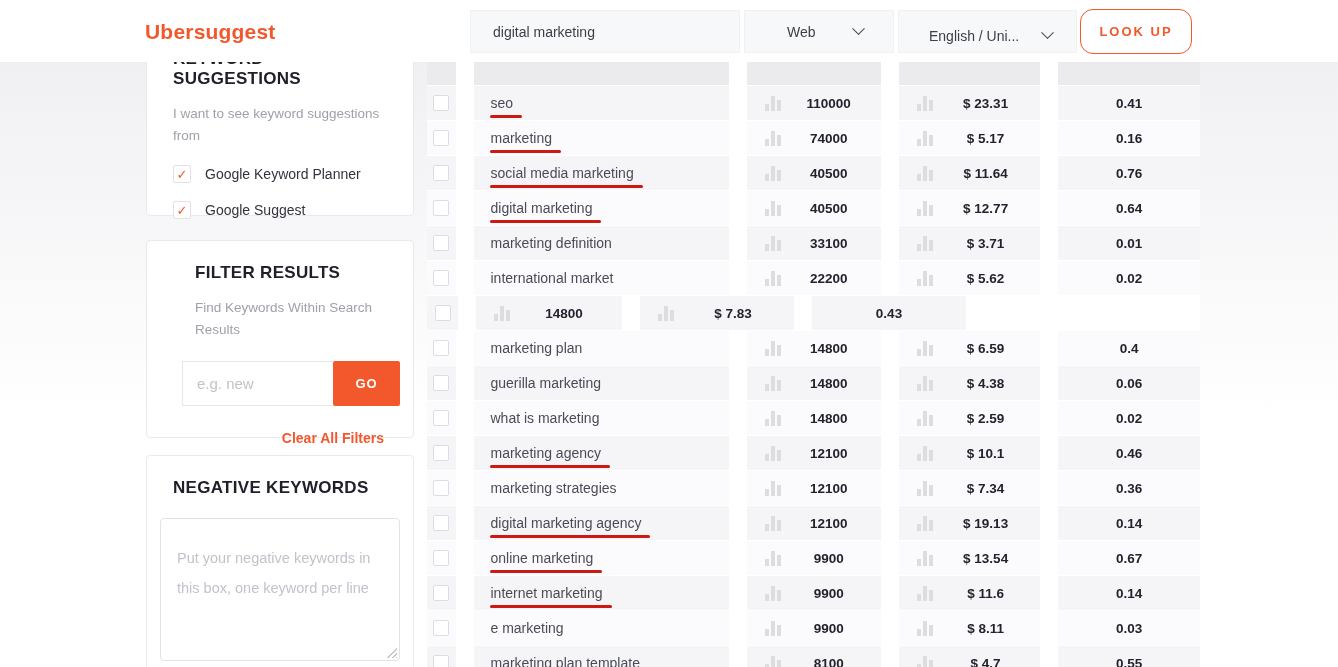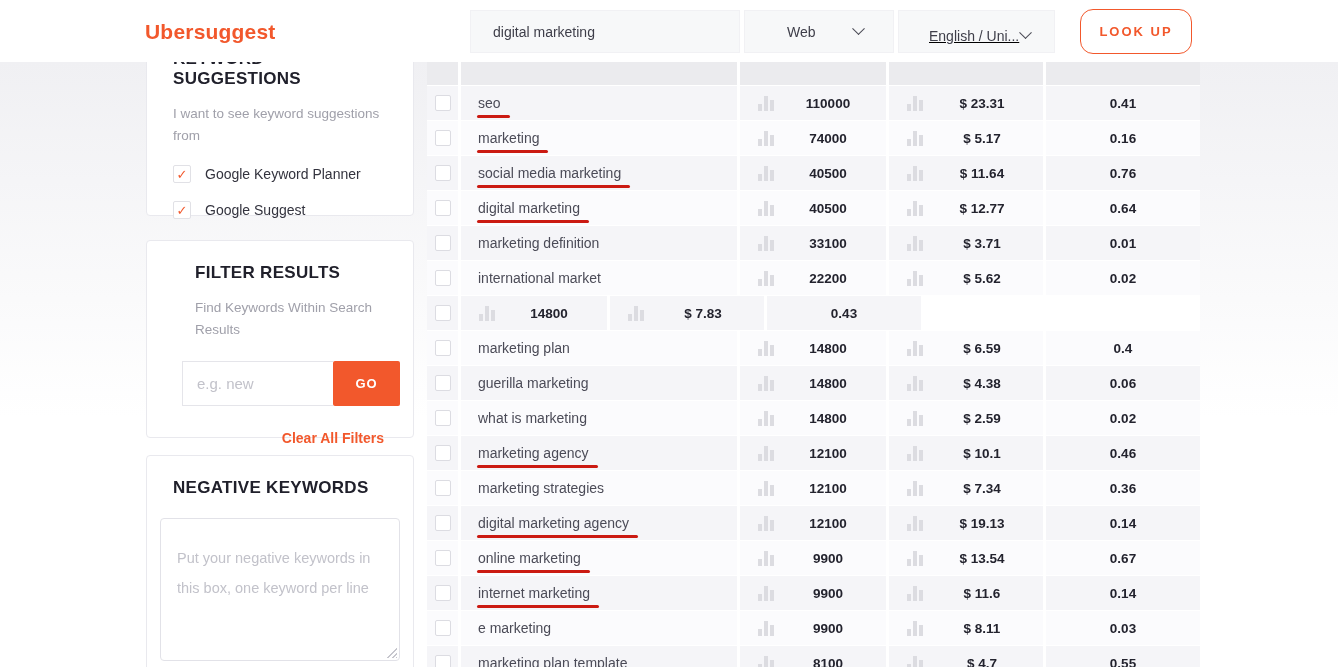--- a/index.html
+++ b/index.html
@@ -20,21 +20,21 @@
   .topbar { position:absolute; top:0; left:0; width:100%; height:62px; background:#fff; z-index:30; }
   .logo { position:absolute; left:145px; top:20px; font-size:21px; font-weight:800;
     color:var(--accent); letter-spacing:0.2px; cursor:pointer; }
   .searchbox { position:absolute; left:470px; top:10px; width:270px; height:43px;
     background:#f7f8f9; border:1px solid #f1f1f4; box-sizing:border-box; }
   .searchbox input { width:100%; height:100%; background:transparent; border:none; outline:none;
     padding-left:22px; font-size:14px; color:#3e3e49; font-family:inherit; box-sizing:border-box; }
   .sel { position:absolute; top:10px; height:43px; background:#f7f8f9; border:1px solid #f1f1f4;
     box-sizing:border-box; display:flex; align-items:center; justify-content:space-between; cursor:pointer; }
   .sel-web  { left:744px; width:150px; padding:0 30px 0 42px; }
-  .sel-lang { left:898px; width:157px; padding:8px 24px 0 30px;text-decoration:underline; }
+  .sel-lang { left:898px; width:179px; padding:8px 24px 0 30px; }
   .sel .sel-label { font-size:14px; color:#3e3e49; white-space:nowrap; }
   .chev { width:8px; height:8px; border-right:1.6px solid #4a4a55; border-bottom:1.6px solid #4a4a55;
     transform:rotate(45deg) translate(-2px,-2px); flex:0 0 auto; }
   .lookup { position:absolute; left:1080px; top:9px; width:112px; height:45px; background:#fff;
     border:1px solid var(--accent); border-radius:13px; color:var(--accent); font-weight:700;
     font-size:13px; letter-spacing:2px; display:flex; align-items:center; justify-content:center;
     cursor:pointer; box-sizing:border-box; font-family:inherit; }
 
   
   .panel { position:absolute; left:146px; width:268px; background:#fff; border:1px solid #e9e9ee;
@@ -62,21 +62,21 @@
   .ta-wrap textarea { width:100%; height:143px; box-sizing:border-box; border:1px solid #e2e2e8;
     border-radius:4px; resize:none; padding:24px 16px 0; font-size:14.5px; line-height:30px;
     color:#3e3e49; font-family:inherit; outline:none; display:block; }
   .ta-wrap textarea::placeholder { color:#c2c2ca; }
   .rh { position:absolute; right:3px; bottom:3px; width:11px; height:11px;
     background:repeating-linear-gradient(135deg, transparent 0 2px, #c6c6cd 2px 3.2px);
     clip-path:polygon(100% 0, 100% 100%, 0 100%); }
 
   
   .table { position:absolute; left:427px; top:57px; width:773px; z-index:5; background:#fff; }
-  .thead, .trow { display:flex; gap:3px; }
+  .thead, .trow { display:flex; gap:18px; }
   .thead { height:28px; margin-bottom:1px; }
   .trow  { height:34px; margin-bottom:1px; }
   .cell { box-sizing:border-box; display:flex; align-items:center; }
   .c-check { width:31px;  justify-content:center; }
   .c-kw    { width:276px; padding-left:17px; }
   .c-vol   { width:146px; position:relative; }
   .c-cpc   { width:154px; position:relative; }
   .c-comp  { width:154px; }
   .thead .cell { background:#ebebee; }
   .trow.odd  .cell { background:#f5f5f8; }

